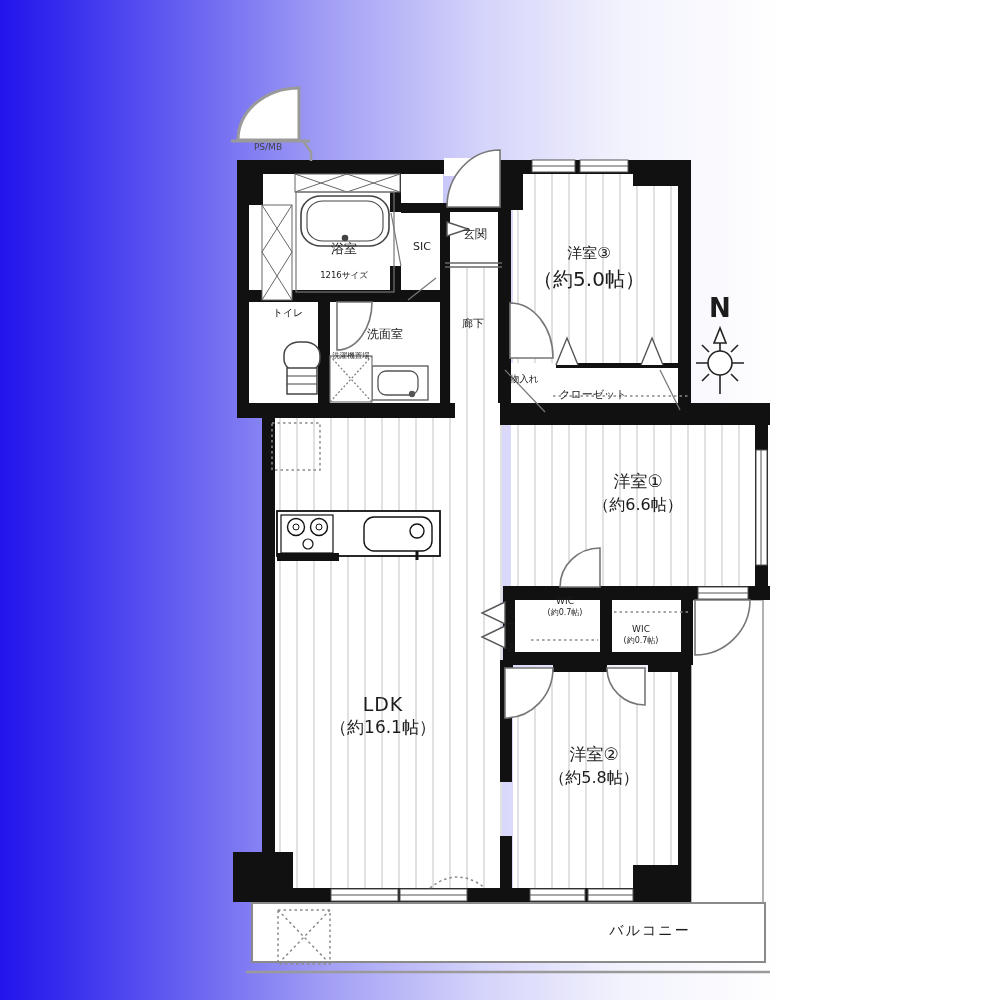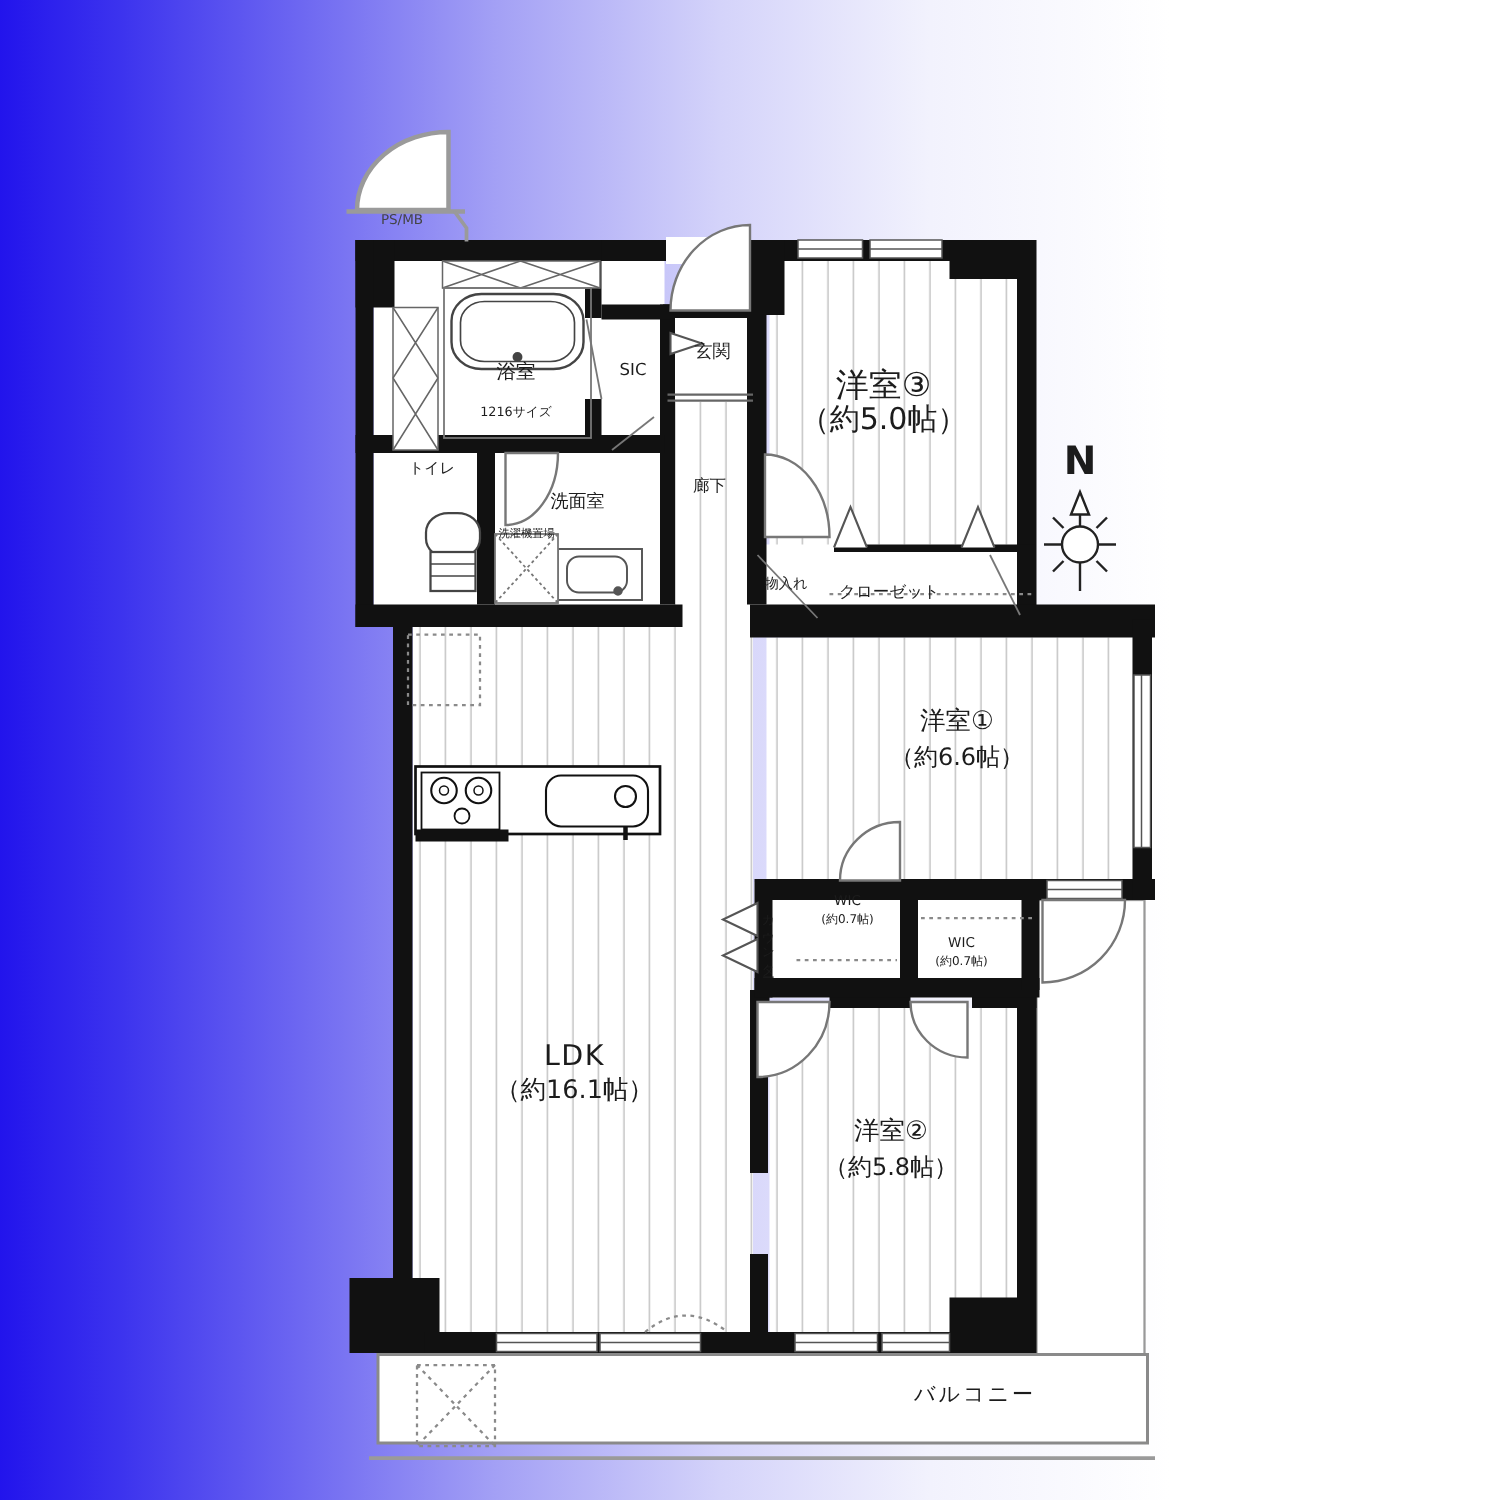--- a/index.html
+++ b/index.html
@@ -215,25 +215,25 @@
 <div class="lbl" style="left:452px;top:228px;width:46px;font-size:12px;">玄関</div>
 
 <div class="lbl" style="left:262px;top:307px;width:52px;font-size:10px;">トイレ</div>
 
 <div class="lbl" style="left:352px;top:328px;width:66px;font-size:12px;">洗面室</div>
 
 <div class="lbl" style="left:332px;top:352px;width:38px;font-size:7.5px;white-space:normal;text-align:center;">洗濯機置場</div>
 
 <div class="lbl" style="left:449px;top:318px;width:48px;font-size:11px;">廊下</div>
 
-<div class="lbl" style="left:502px;top:385px;width:44px;font-size:9.5px;">物入れ</div>
+<div class="lbl" style="left:502px;top:374px;width:44px;font-size:9.5px;">物入れ</div>
 
 <div class="lbl" style="left:548px;top:371px;width:90px;font-size:11px;margin-top:18px;">クローゼット</div>
 
-<div class="lbl" style="left:534px;top:245px;width:110px;font-size:22px;">洋室③</div>
+<div class="lbl" style="left:534px;top:245px;width:110px;font-size:15px;">洋室③</div>
 <div class="lbl" style="left:524px;top:268px;width:130px;font-size:20px;">（約5.0帖）</div>
 
 <div class="lbl" style="left:583px;top:472px;width:110px;font-size:17px;">洋室①</div>
 <div class="lbl" style="left:573px;top:496px;width:130px;font-size:16px;">（約6.6帖）</div>
 
 <div class="lbl" style="left:328px;top:694px;width:110px;font-size:19px;letter-spacing:1px;">LDK</div>
 <div class="lbl" style="left:313px;top:718px;width:140px;font-size:17px;">（約16.1帖）</div>
 
 <div class="lbl" style="left:539px;top:745px;width:110px;font-size:17px;">洋室②</div>
 <div class="lbl" style="left:529px;top:769px;width:130px;font-size:16px;">（約5.8帖）</div>

